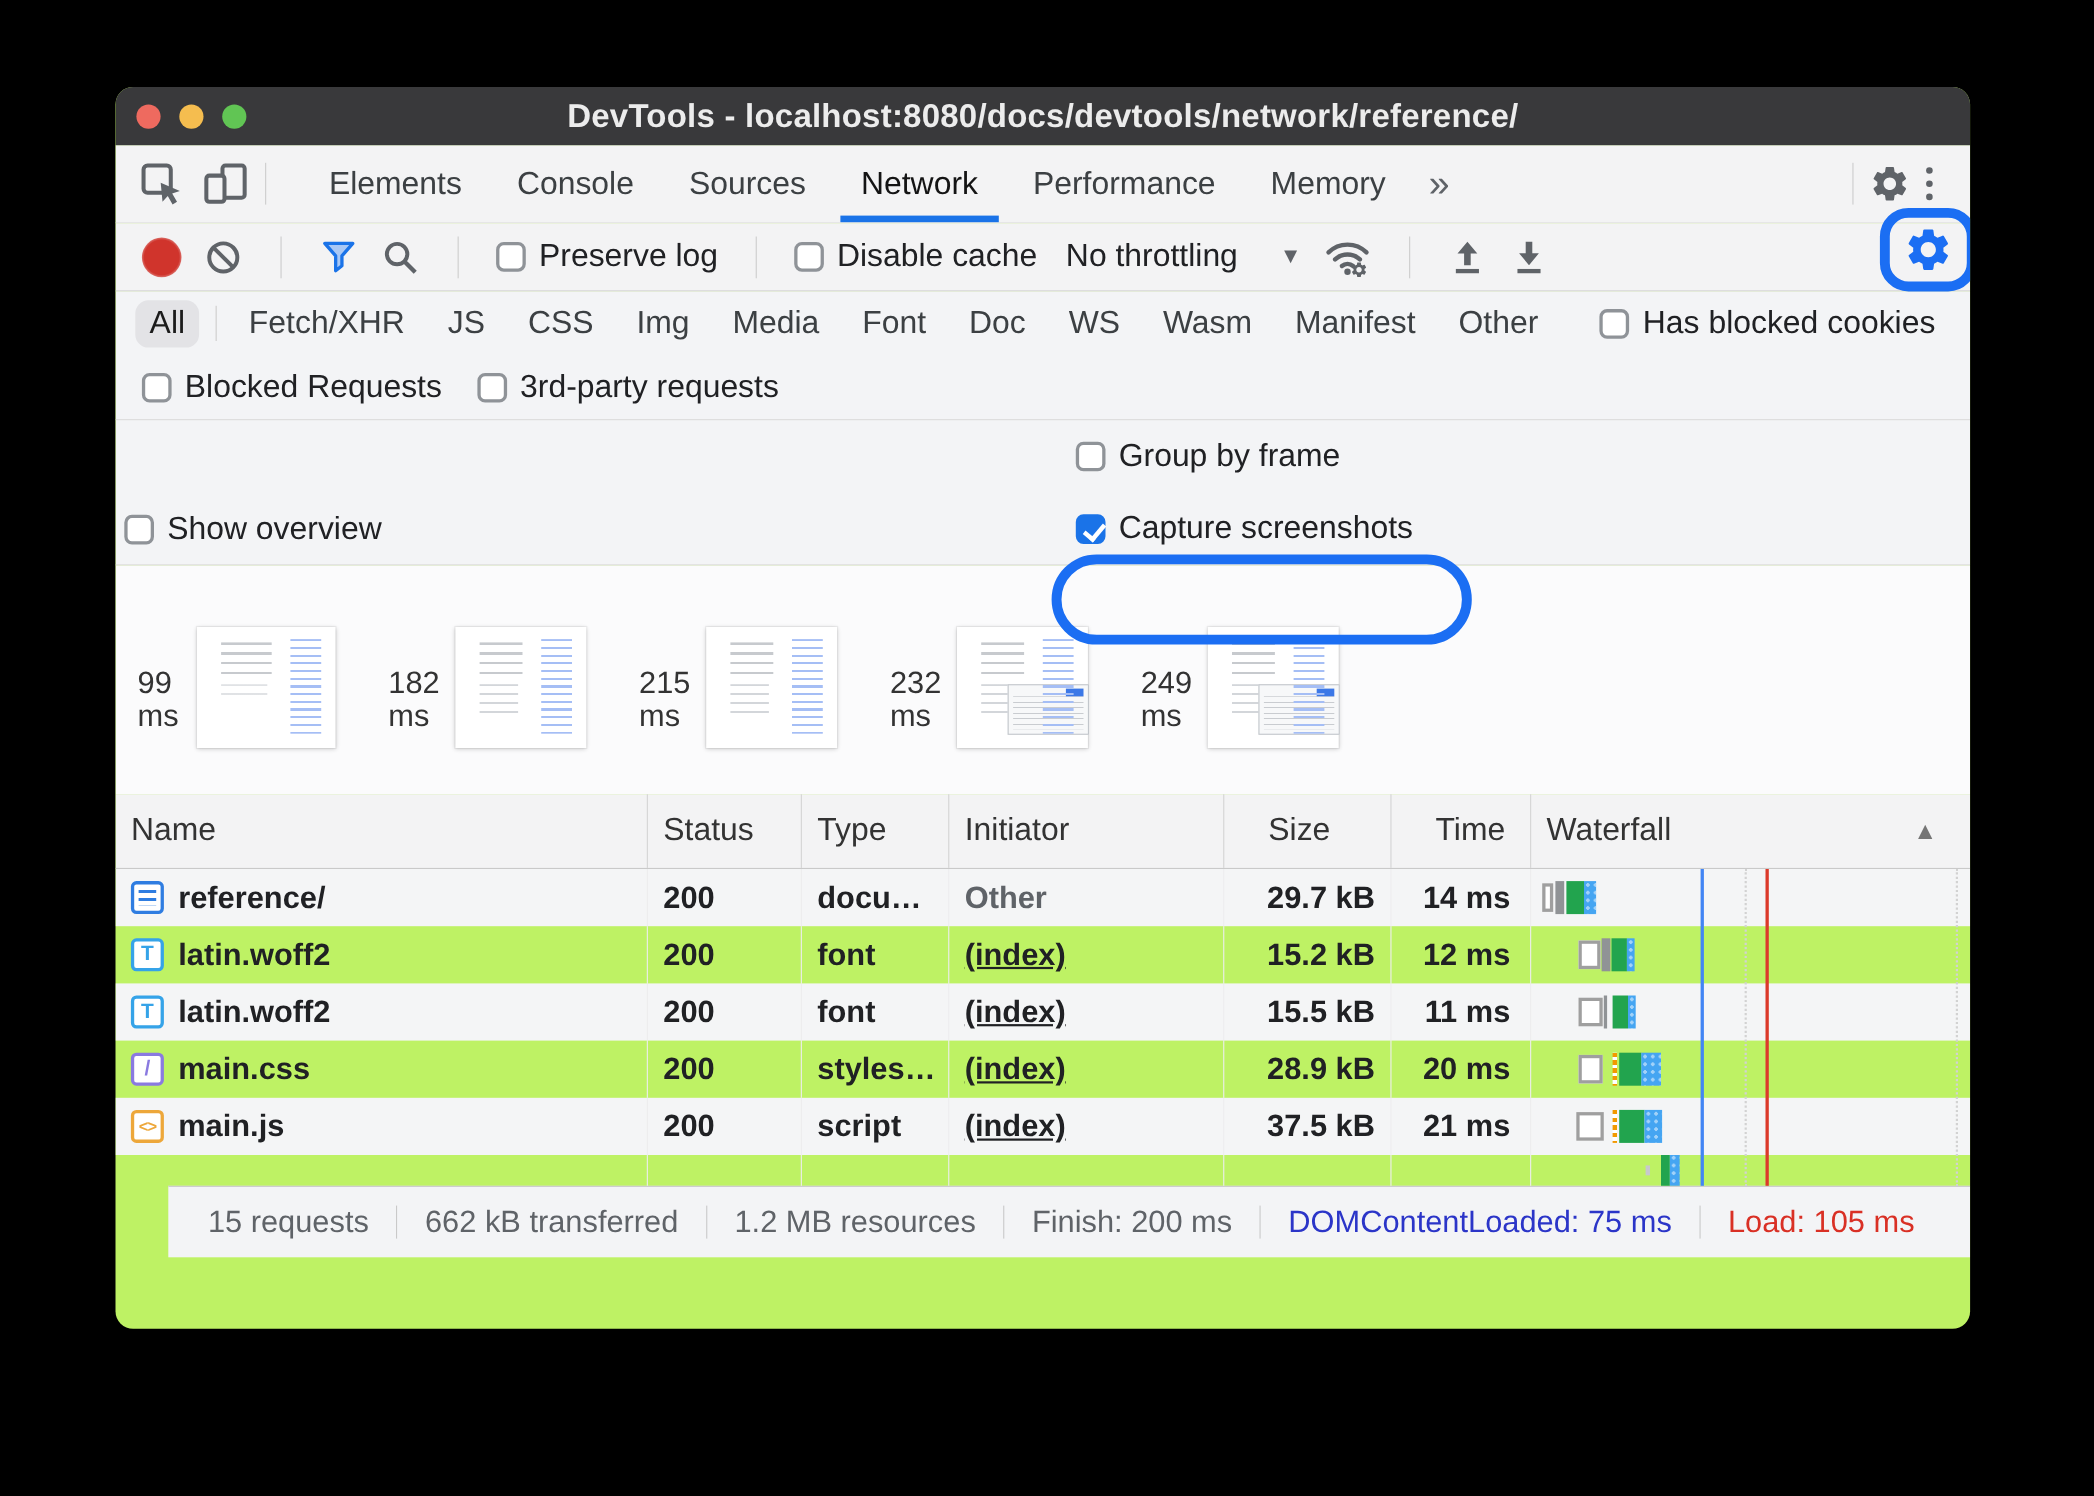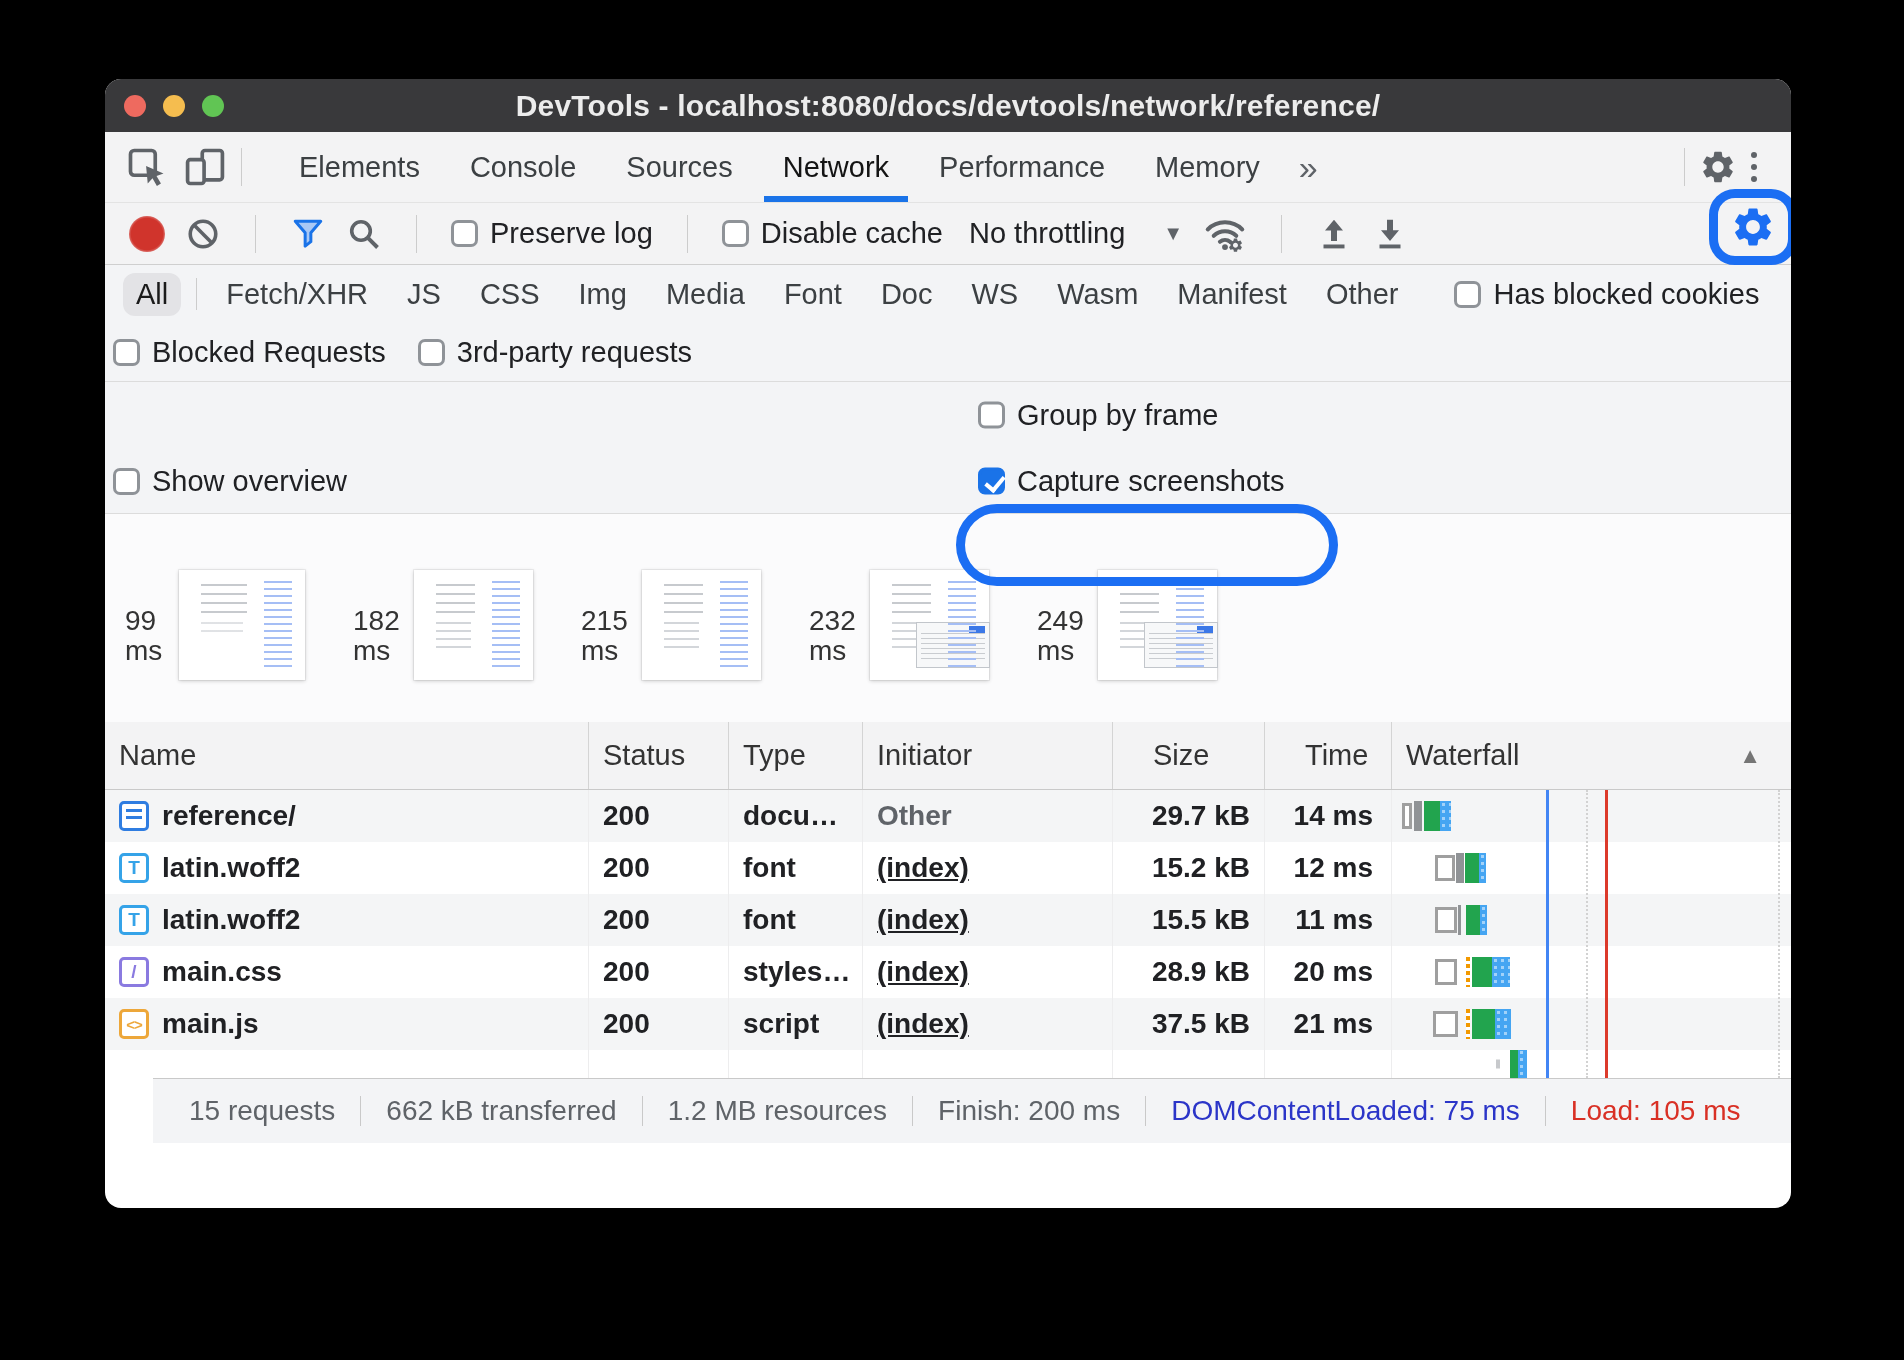--- a/index.html
+++ b/index.html
@@ -3,21 +3,21 @@
 <meta charset="utf-8">
 <style>
   :root{
     --accent:#1a73e8; --callout:#1b6ef3; --dcl:#2b35c8; --load:#d93025;
     --wf-green:#22a44e; --wf-blue:#45a5f2; --wf-orange:#f29900;
     --cols:484px 140px 134px 250px 152px 127px 399px;
   }
   *{box-sizing:border-box; margin:0; padding:0;}
   html,body{width:1904px; height:1360px;}
   body{background:#000; font-family:"Liberation Sans", sans-serif; position:relative; overflow:hidden;}
-  .window{position:absolute; left:105px; top:79px; width:1686px; height:1129px; background:#ffffff;
+  .window{position:absolute; left:105px; top:79px; width:1686px; height:1129px; background:#bef264;
           border-radius:16px; overflow:hidden;}
   
   .titlebar{height:53px; background:#39393b; display:flex; align-items:center; position:relative;}
   .traffic{position:absolute; left:19px; top:0; bottom:0; display:flex; align-items:center; gap:17px;}
   .tl{width:22px; height:22px; border-radius:50%;}
   .tl.red{background:#ee6a5f;} .tl.yellow{background:#f5bd4f;} .tl.green{background:#61c554;}
   .title{flex:1; text-align:center; color:#ececec; font-size:30px; font-weight:bold; letter-spacing:.2px;}
   
   .tabbar{height:71px; background:#f3f3f4; border-bottom:1px solid #e3e3e3; display:flex; align-items:center; padding:0 20px;}
   .icon-btn{background:none; border:none; display:flex; align-items:center; justify-content:center; cursor:pointer; padding:0;}
@@ -47,21 +47,21 @@
   .filter-row{height:65px; display:flex; align-items:center; padding:0 8px;}
   .filter-input{width:420px; height:42px; border:none; background:#fff; font-size:29px; padding:0 14px; color:#202124;
       font-family:"Liberation Sans",sans-serif; outline:none;}
   .filter-input::placeholder{color:#5f6368;}
   .filter-row .cb-group{margin-left:28px;}
   .chips-row{height:58px; display:flex; align-items:center; padding:0 18px; font-size:29px; color:#3c4043;}
   .chip{padding:5px 13px; border-radius:12px; margin-right:13px; cursor:pointer; white-space:nowrap;}
   .chip.selected{background:#e3e3e6; color:#1b1b1b;}
   .chip-div{width:1px; height:32px; background:#ccc; margin:0 16px 0 2px;}
   .chips-row .cb-group{margin-left:30px;}
-  .cb-row{height:59px; display:flex; align-items:center; padding:0 8px; border-bottom:1px solid #dcdcdc;}
+  .cb-row{height:59px; display:flex; align-items:center; padding:0 24px; border-bottom:1px solid #dcdcdc;}
   .cb-row .cb-group + .cb-group{margin-left:32px;}
   .settings-grid{height:132px; border-bottom:1px solid #dcdcdc; position:relative;}
   .settings-row{height:66px; display:flex; align-items:center; padding:0 8px; position:relative;}
   .sr-right{position:absolute; left:873px; top:50%; transform:translateY(-50%);}
   .capture-callout{position:absolute; left:851px; top:425px; width:382px; height:82px; border:9px solid var(--callout);
       border-radius:41px; pointer-events:none; z-index:5;}
   
   .filmstrip{height:208px; background:#fbfbfc; display:flex; gap:48px; padding:14px 0 0 20px;}
   .shot{width:180px; display:flex; align-items:center;}
   .shot-time{font-size:28px; color:#333; height:30px; line-height:30px; margin-bottom:9px;}

